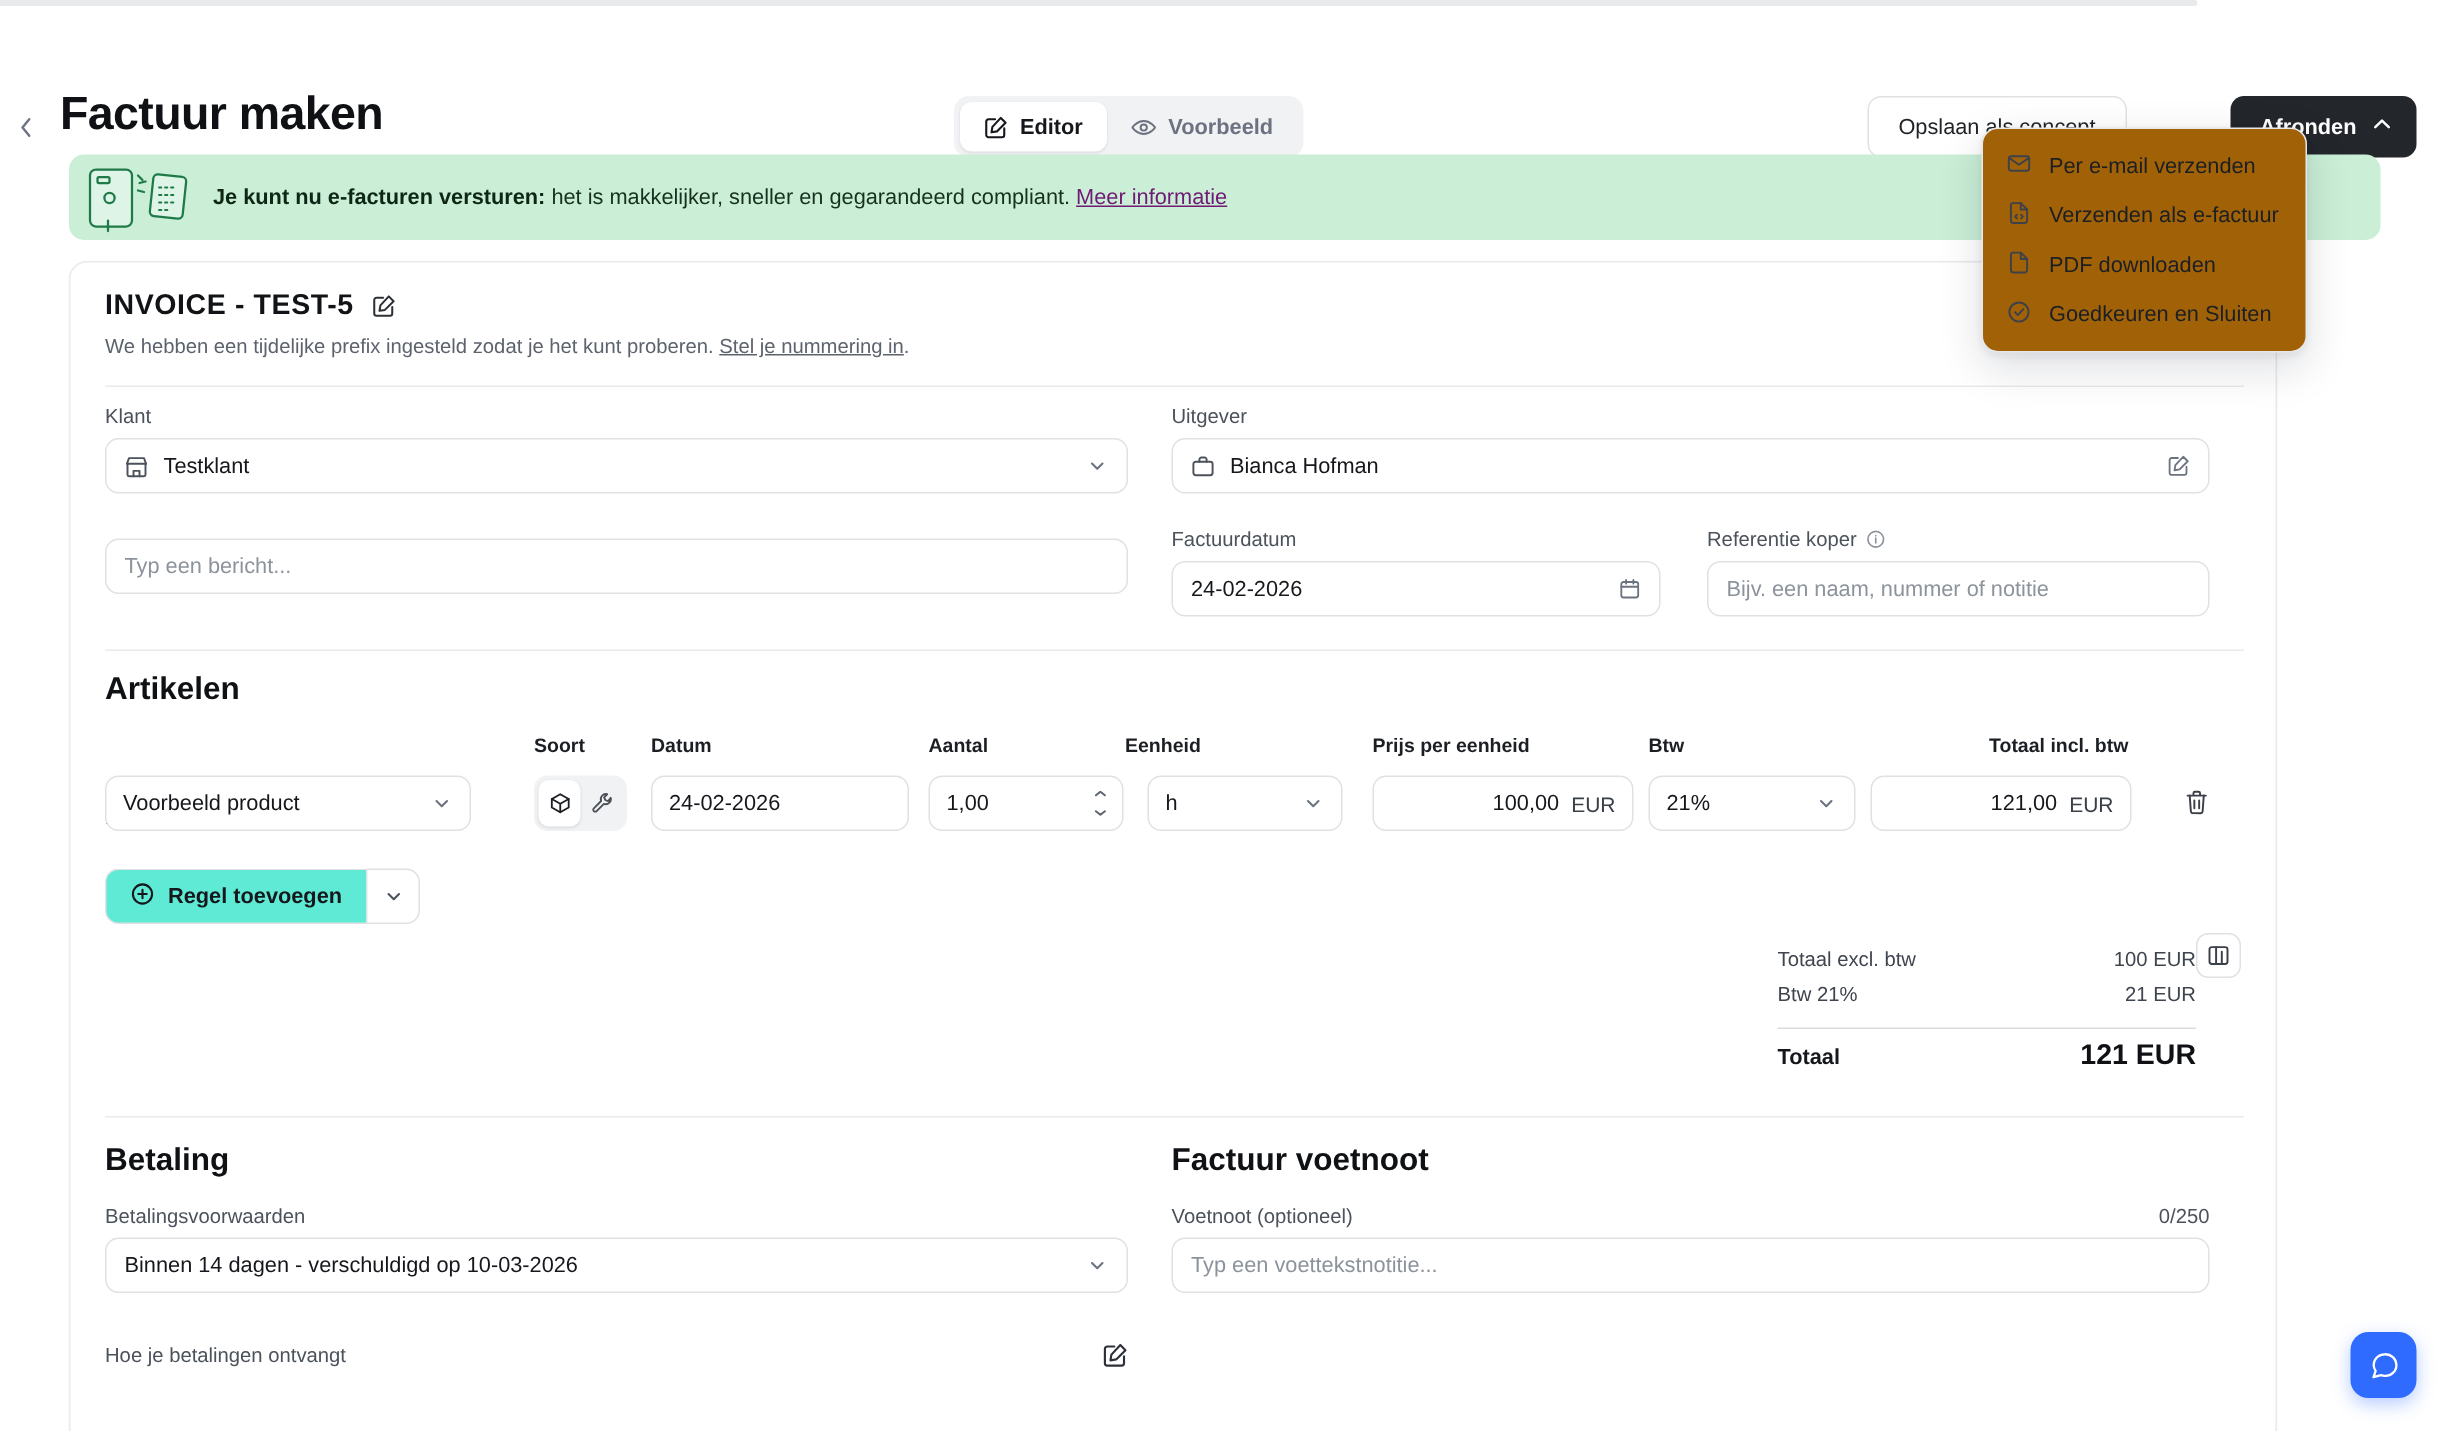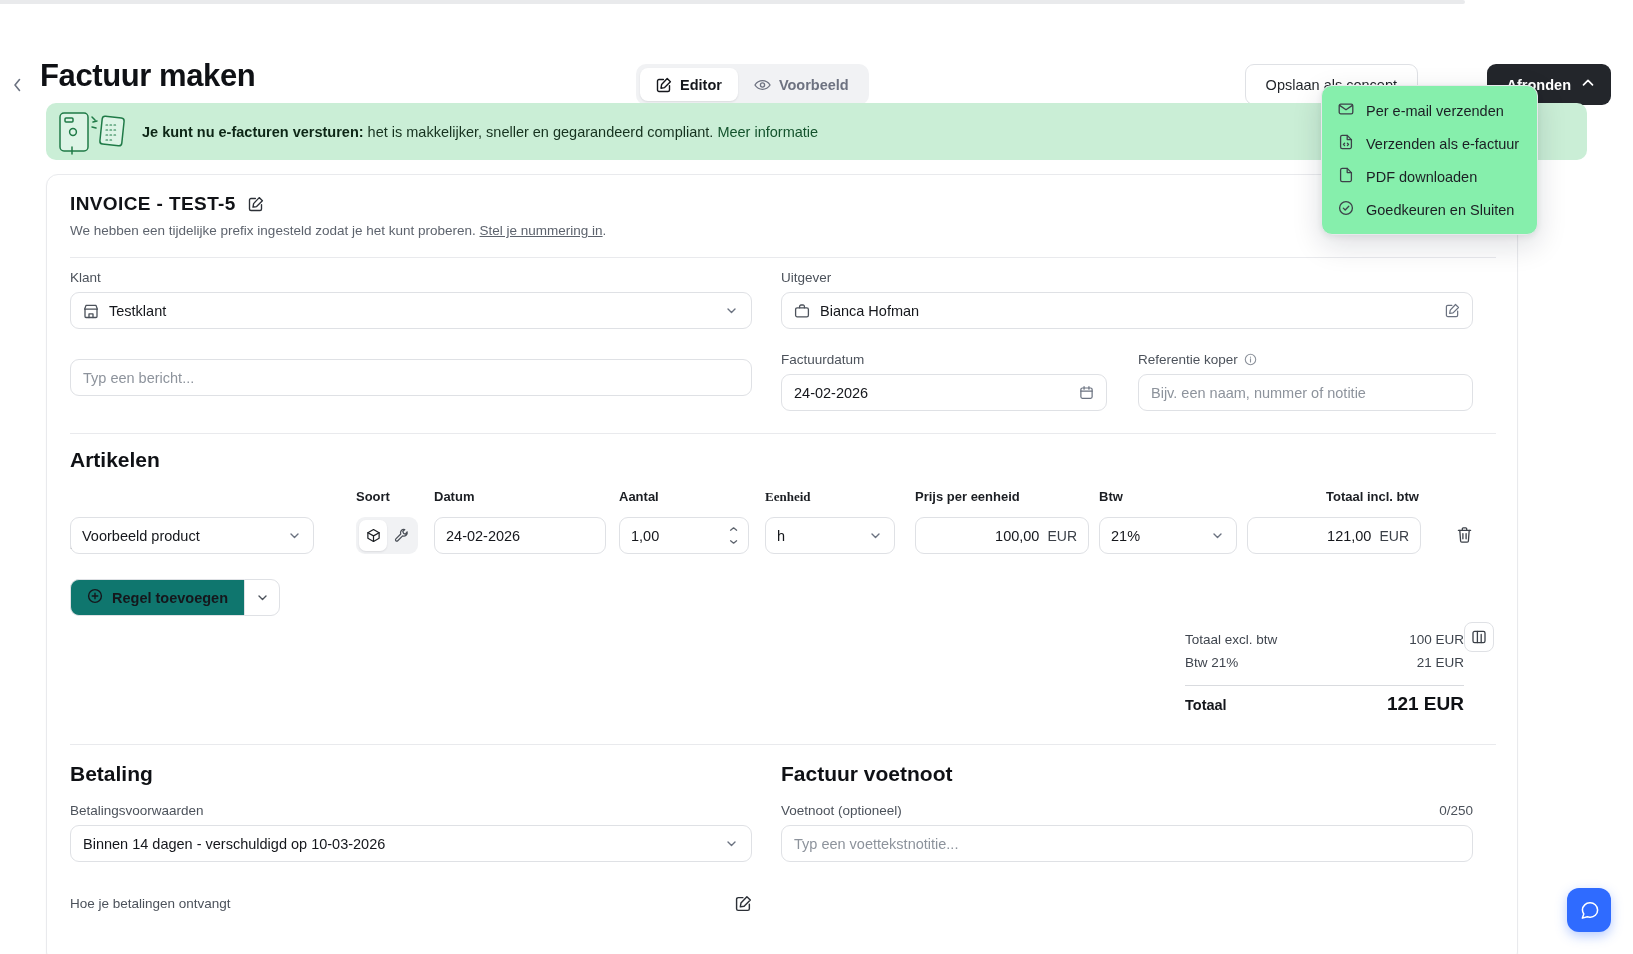--- a/index.html
+++ b/index.html
@@ -51,40 +51,40 @@
   .btn-primary {
     position:absolute; right:22px; top:38px;
     height:41px; padding:0 16px 0 20px; border-radius:9px;
     background:#23262b; color:#fff; font-size:14.5px; font-weight:700; cursor:pointer;
     display:flex; align-items:center; gap:10px;
   }
 
   
   .dropdown {
     position:absolute; left:1321px; top:85px; width:217px;
-    background:#86efac; border:1px solid #e7e8eb; border-radius:11px;
+    background:#a16207; border:1px solid #e7e8eb; border-radius:11px;
     box-shadow:0 10px 30px rgba(16,24,40,.14), 0 2px 6px rgba(16,24,40,.07);
     padding:8px 0; z-index:50;
   }
   .dd-item {
     display:flex; align-items:center; gap:12px;
     height:33px; padding:0 16px; font-size:14.5px; color:#1c1f24; cursor:pointer;
     white-space:nowrap;
   }
   .dd-item svg { flex:none; color:#3d4149; }
 
   
   .banner {
     position:absolute; left:46px; top:103px; width:1541px; height:57px;
     background:#caeed6; border-radius:10px; display:flex; align-items:center; overflow:hidden;
   }
   .banner-art { width:96px; height:57px; position:relative; flex:none; }
   .banner-text { font-size:14.5px; color:#16321f; }
   .banner-text b { font-weight:700; color:#0d2616; }
-  .banner-text a { color:#14532d; cursor:pointer; }
+  .banner-text a { color:#701a75; text-decoration:underline; cursor:pointer; }
 
   
   .card {
     position:absolute; left:46px; top:174px; width:1472px; height:790px;
     background:#fff; border:1px solid #e9eaed; border-radius:12px;
     box-shadow:0 1px 2px rgba(16,24,40,.04);
   }
   .inv-head { position:absolute; left:23px; top:18px; display:flex; align-items:center; gap:12px; }
   .inv-num { font-size:19px; font-weight:700; letter-spacing:0.4px; color:#111317; }
   .inv-sub { position:absolute; left:23px; top:48px; font-size:13.5px; color:#5d636d; }
@@ -121,21 +121,21 @@
   }
   .soort .sbtn.on { background:#fff; box-shadow:0 1px 2px rgba(16,24,40,.10); color:#1b1e23; }
 
   .stepper { margin-left:auto; display:flex; flex-direction:column; gap:1px; color:#5d636d; }
 
   .addrow {
     position:absolute; left:69px; top:578px; display:flex; align-items:center;
   }
   .addrow .main {
     height:37px; border:1px solid #dfe1e5; border-right:none; border-radius:9px 0 0 9px;
-    background:#0f766e; display:flex; align-items:center; gap:9px; padding:0 16px;
+    background:#5eead4; display:flex; align-items:center; gap:9px; padding:0 16px;
     font-size:14.5px; font-weight:700; color:#15171c; cursor:pointer;
   }
   .addrow .caret {
     height:37px; width:36px; border:1px solid #dfe1e5; border-radius:0 9px 9px 0;
     background:#fff; display:flex; align-items:center; justify-content:center; color:#4c525b; cursor:pointer;
   }
 
   .cols-btn {
     position:absolute; right:23px; top:447px; width:30px; height:30px;
     border:1px solid #dfe1e5; border-radius:8px; background:#fff;
@@ -361,21 +361,21 @@
           <rect x="2" y="2.4" width="12" height="11.2" rx="1.6"></rect>
           <path d="M6.4 2.4v11.2M10.2 5.4v8.2"></path>
         </svg>
     </div>
 
     <div style="position:absolute;left:23px;top:314px;width:1426px;height:16px;">
       <span class="col-h" style="position:absolute;left:0;margin-top:48px;">Naam</span>
       <span class="col-h" style="position:absolute;left:286px;">Soort</span>
       <span class="col-h" style="position:absolute;left:364px;">Datum</span>
       <span class="col-h" style="position:absolute;left:549px;">Aantal</span>
-      <span class="col-h" style="position:absolute;left:695px;font-family:Liberation Serif, serif;">Eenheid</span>
+      <span class="col-h" style="position:absolute;left:680px;">Eenheid</span>
       <span class="col-h" style="position:absolute;left:845px;">Prijs per eenheid</span>
       <span class="col-h" style="position:absolute;left:1029px;">Btw</span>
       <span class="col-h" style="position:absolute;left:1256px;">Totaal incl. btw</span>
     </div>
 
     <div style="position:absolute;left:23px;top:342px;width:1426px;height:37px;">
       <div class="cell" style="position:absolute;left:0;width:244px;">
         <span>Voorbeeld product</span>
         <span class="chev">
           <svg width="15" height="15" viewBox="0 0 15 15" fill="none" stroke="currentColor" stroke-width="1.4" stroke-linecap="round" stroke-linejoin="round">

